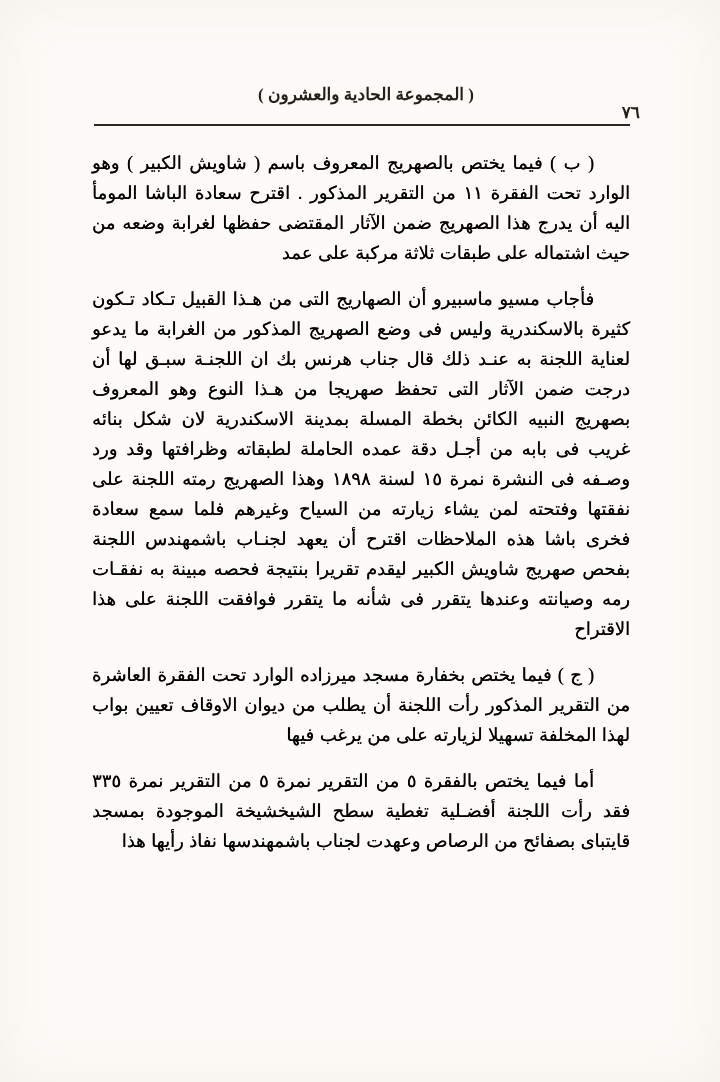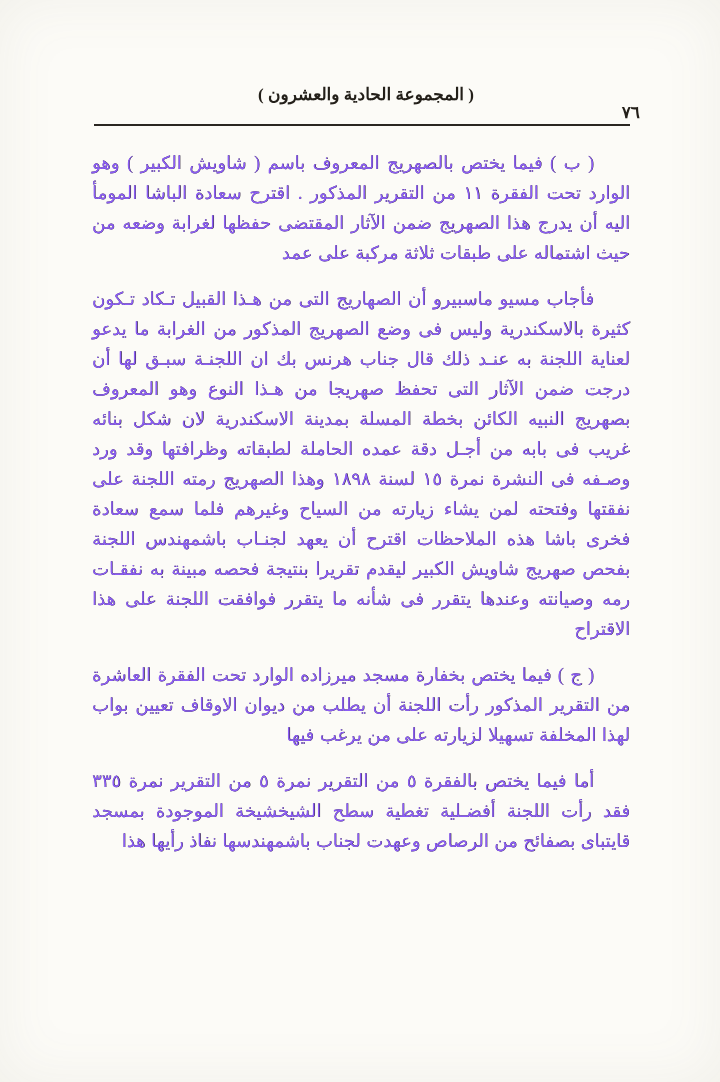--- a/index.html
+++ b/index.html
@@ -59,21 +59,21 @@
     top: 148px;
     right: 90px;
     left: 92px;
   }
   .page-body p {
     margin: 0 0 16px 0;
     font-size: 18px;
     line-height: 30px;
     text-align: justify;
     text-indent: 2em;
-    color: #8b5cf6;
+    color: #000000;
     text-shadow: 0.3px 0 0 #1e1a15; 
     word-spacing: 1px;
   }
 </style>
 </head>
 <body>
 
 <div class="scan-page">
 
   <div class="page-header">

